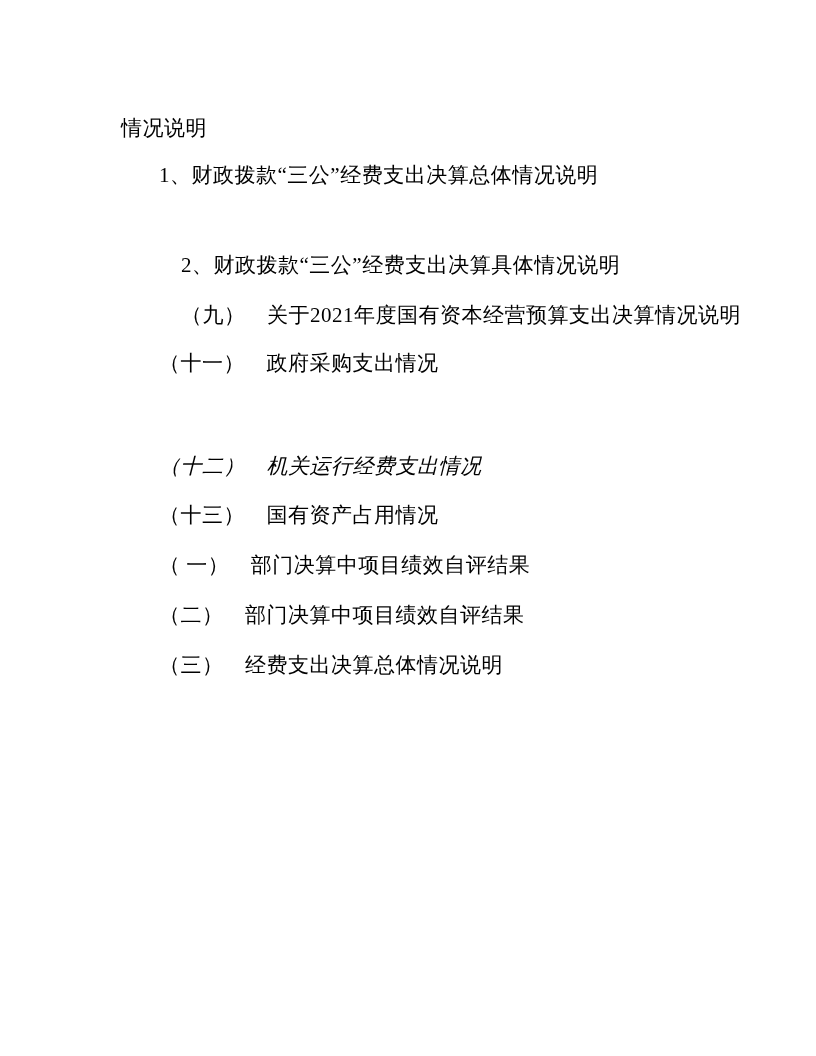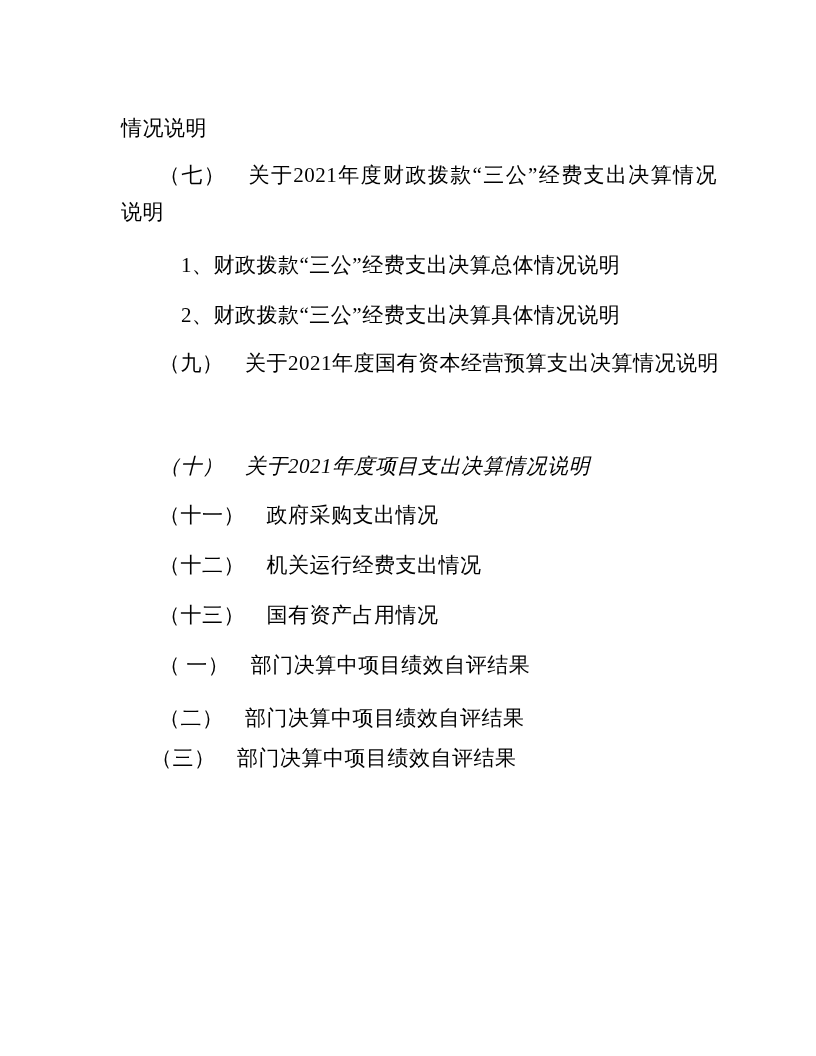--- a/index.html
+++ b/index.html
@@ -44,24 +44,22 @@
   .doc-line:nth-of-type(11) { top: 700px; text-indent: 38px; }
   .doc-line:nth-of-type(12) { top: 740px; text-indent: 30px; }
   .doc-line:nth-of-type(13) { top: 804px; text-indent: 30px; }
   .doc-line:nth-of-type(14) { top: 820px; text-indent: 30px; }
 </style>
 </head>
 <body>
 
 <div class="page">
   <p class="doc-line">情况说明</p>
-  <p class="doc-line wrap">（七）　关于2021年度财政拨款“三公”经费支出决算情况说明</p>
   <p class="doc-line">1、财政拨款“三公”经费支出决算总体情况说明</p>
   <p class="doc-line">2、财政拨款“三公”经费支出决算具体情况说明</p>
   <p class="doc-line">（九）　关于2021年度国有资本经营预算支出决算情况说明</p>
-  <p class="doc-line">（十）　关于2021年度项目支出决算情况说明</p>
   <p class="doc-line">（十一）　政府采购支出情况</p>
   <p class="doc-line">（十二）　机关运行经费支出情况</p>
   <p class="doc-line">（十三）　国有资产占用情况</p>
   <p class="doc-line">（ 一）　部门决算中项目绩效自评结果</p>
   <p class="doc-line">（二）　部门决算中项目绩效自评结果</p>
-  <p class="doc-line">（三）　部门决算中项目绩效自评结果</p>
+  <p class="doc-line">（三）　经费支出决算总体情况说明</p>
 </div>
 
 </body></html>

